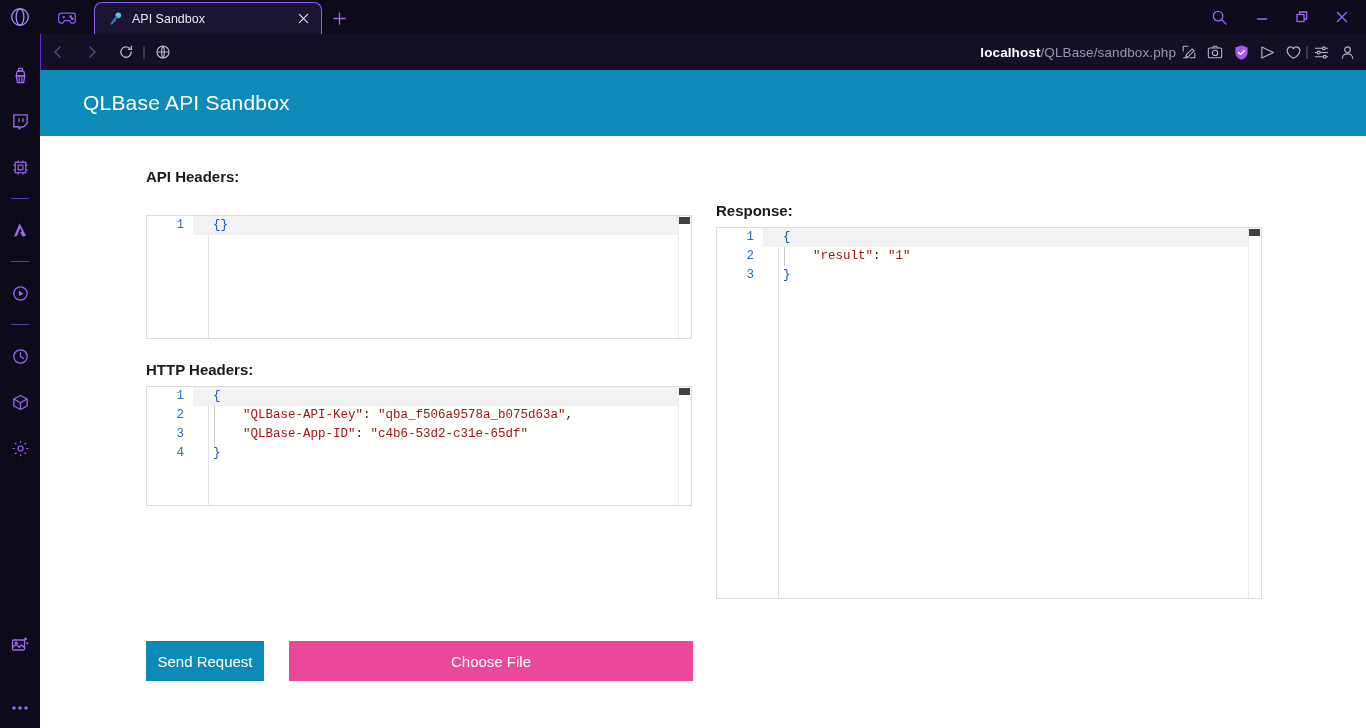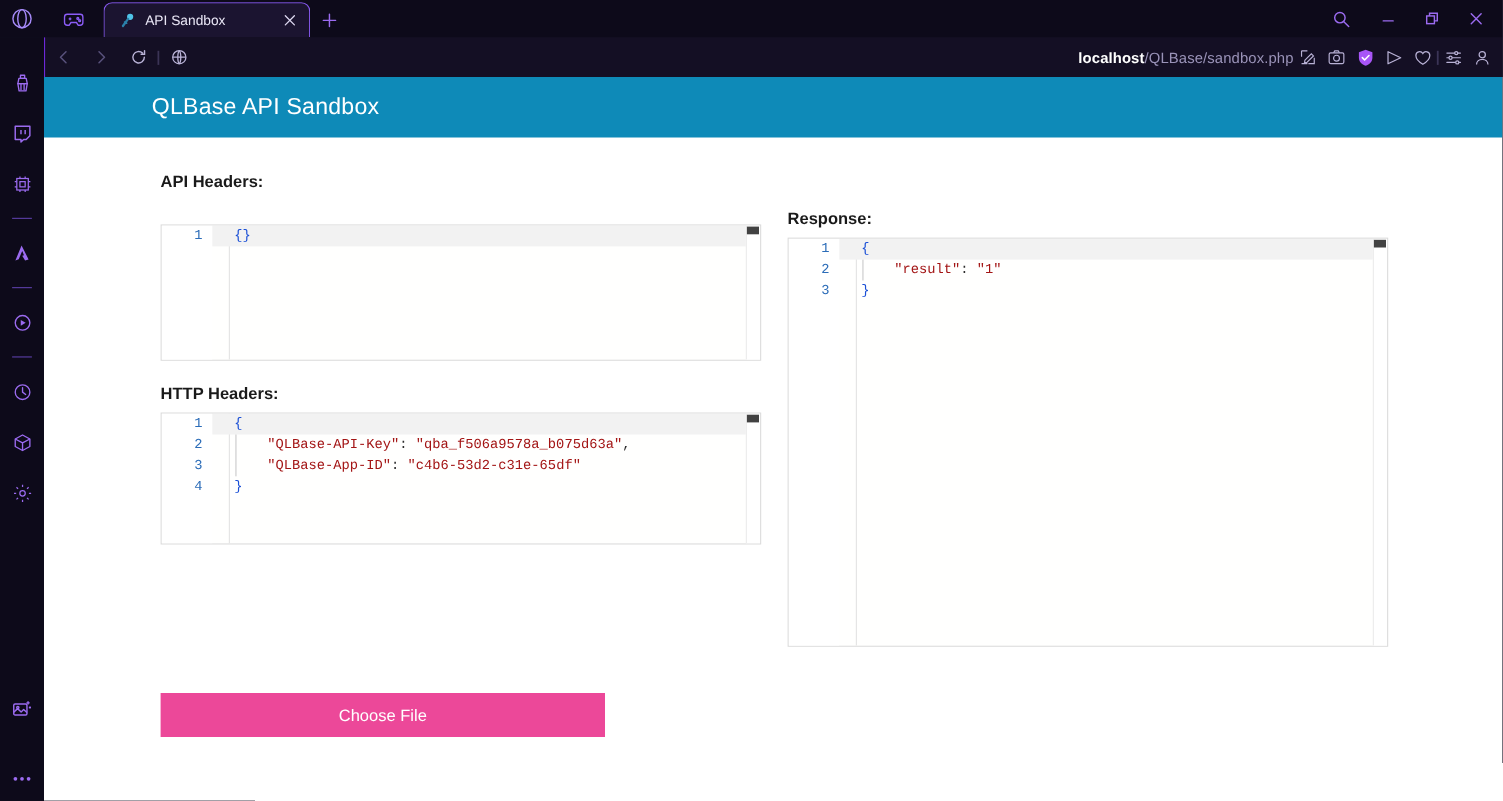--- a/index.html
+++ b/index.html
@@ -20,21 +20,21 @@
   }
   .opera-logo {
     width: 40px; height: 34px; display: flex; align-items: center; justify-content: center;
   }
   .tabstrip { display: flex; align-items: flex-end; height: 34px; flex: 1; }
   .tab-pin {
     width: 54px; height: 32px; display: flex; align-items: center; justify-content: center;
     border-top-left-radius: 6px; border-top-right-radius: 6px;
   }
   .tab {
-    position: relative; height: 32px; width: 188px;
+    position: relative; height: 32px; width: 228px;
     background: #1b1430;
     border: 1px solid #8b5cf6; border-bottom: none;
     border-top-left-radius: 8px; border-top-right-radius: 8px;
     display: flex; align-items: center; padding: 0 8px 0 12px; gap: 9px;
   }
   .tab-favicon { width: 16px; height: 16px; flex: 0 0 16px; display:flex; align-items:center; justify-content:center;}
   .tab-title {
     flex: 1; color: #e9e6f5; font-size: 12.5px; white-space: nowrap;
     overflow: hidden; text-overflow: ellipsis;
   }
@@ -71,22 +71,22 @@
   .sb-icon { width: 40px; height: 46px; display: flex; align-items: center; justify-content: center; }
   .sb-div { width: 18px; height: 1px; background: #5b3fa8; margin: 8px 0; }
   .sb-spacer { flex: 1; }
 
   
   .viewport {
     position: absolute; top: 70px; left: 40px; width: 1326px; height: 658px;
     background: #ffffff; overflow: hidden;
   }
   .page-header {
-    height: 55px; background: #0e8ab8; display: flex; align-items: center;
-    padding-left: 98px;
+    height: 66px; background: #0e8ab8; display: flex; align-items: center;
+    padding-left: 43px;
   }
   .page-header h1 { color: #ffffff; font-size: 21px; font-weight: normal; letter-spacing: .2px; }
 
   .content { position: relative; padding: 0; }
   .col-left  { position: absolute; left: 106px; top: 32px;  width: 546px; }
   .col-right { position: absolute; left: 676px; top: 32px;  width: 546px; margin-top: 34px; }
 
   .field-label {
     font-size: 15px; font-weight: bold; color: #1a1a1a; margin-bottom: 8px;
     font-family: "Liberation Sans", sans-serif;
@@ -440,18 +440,19 @@
               <div class="code-line"><span class="tok-brace">}</span></div>
             </div>
             <div class="scroll-track">
               <div class="scroll-thumb"></div>
             </div>
             <div class="indent-guide" style="top: 19px; height: 19px;"></div>
           </div>
       </div>
 
       <div class="buttons">
+        <button class="btn btn-send">Send Request</button>
         <button class="btn btn-choose">Choose File</button>
       </div>
 
     </div>
   </div>
 </div>
 
 </body></html>

